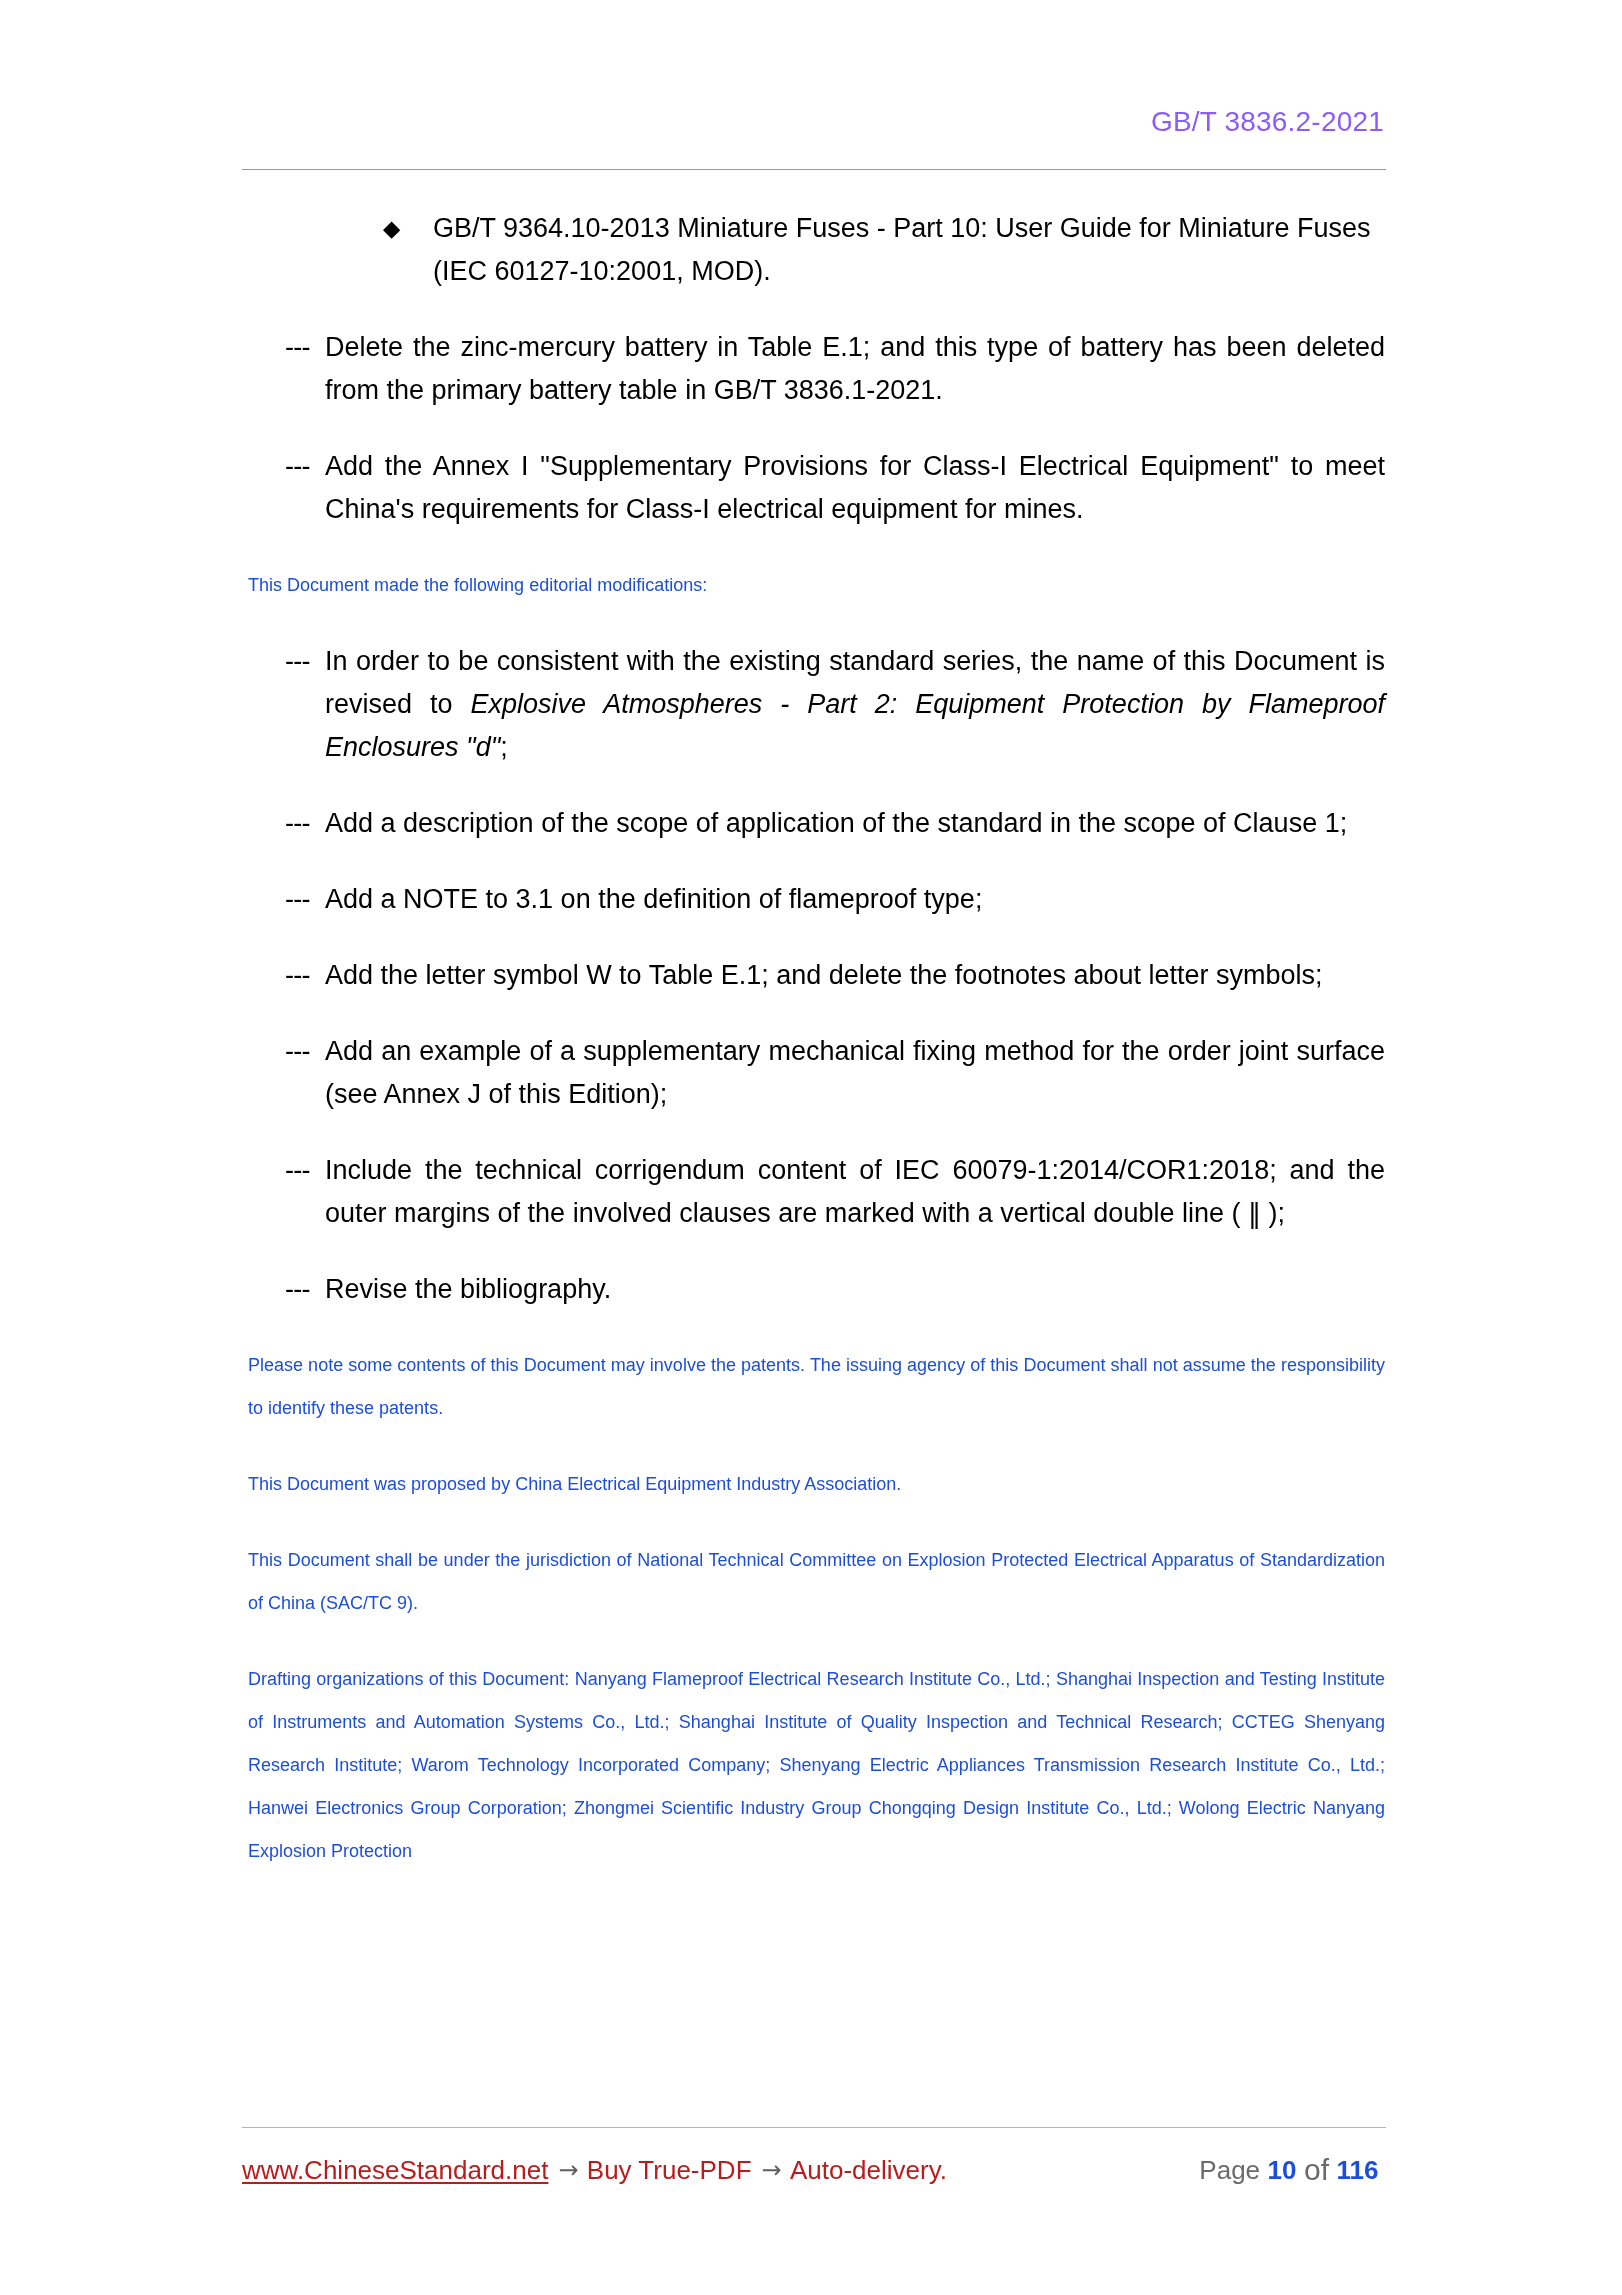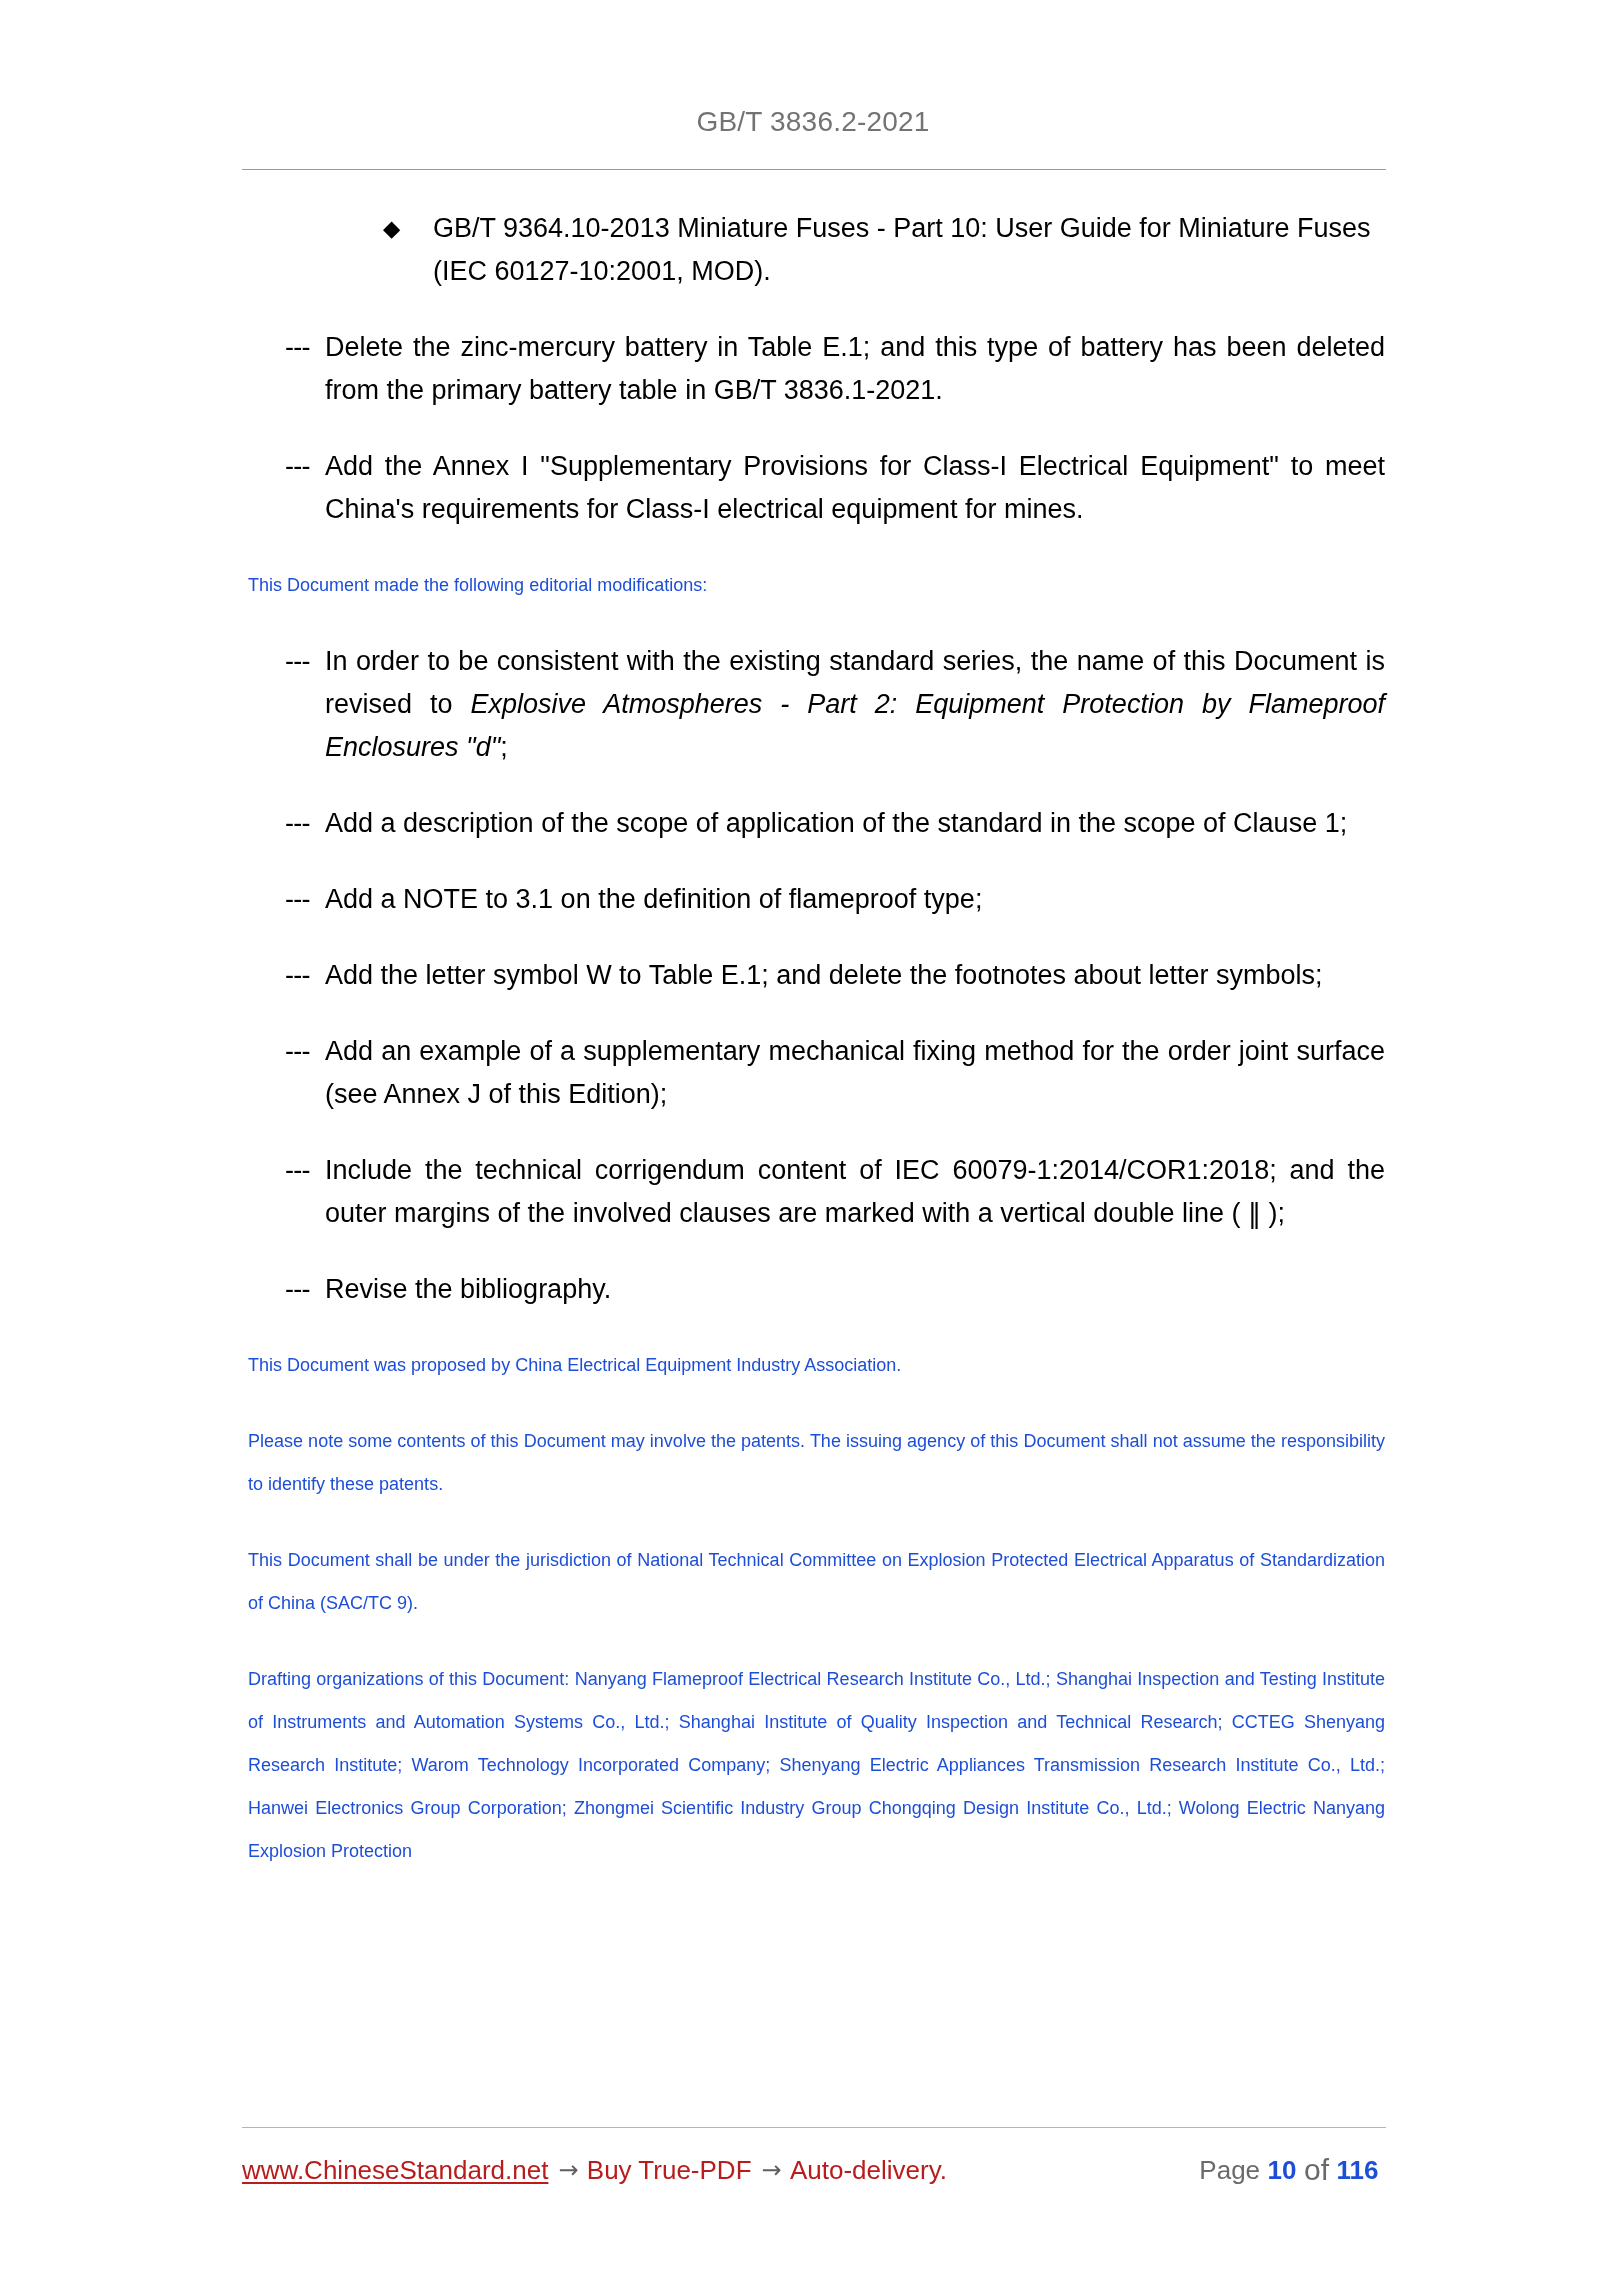--- a/index.html
+++ b/index.html
@@ -20,23 +20,24 @@
   
   .header {
     position: absolute;
     left: 242px;
     top: 108px;
     width: 1142px;
     text-align: center;
   }
   .header-title {
     font-size: 28px;
-    color: #737373;
+    color: #8b5cf6;
     letter-spacing: 0.2px;
     line-height: 1;
+    text-align: right;
   }
   .header-rule {
     position: absolute;
     left: 242px;
     top: 169px;
     width: 1144px;
     height: 0;
     border-top: 1.7px solid #9a9a9a;
   }
 
@@ -216,23 +217,23 @@
     <div class="dash-item">
       <span class="marker">---</span>
       <span class="dash-body"><span>Include the technical corrigendum content of IEC 60079-1:2014/COR1:2018; and the outer margins of the involved clauses are marked with a vertical double line ( </span><span class="dbl-bar">‖</span><span> );</span></span>
     </div>
 
     <div class="dash-item noj">
       <span class="marker">---</span>
       <span class="dash-body">Revise the bibliography.</span>
     </div>
 
+    <p class="para">Please note some contents of this Document may involve the patents. The issuing agency of this Document shall not assume the responsibility to identify these patents.</p>
+
     <p class="para noj">This Document was proposed by China Electrical Equipment Industry Association.</p>
-
-    <p class="para">Please note some contents of this Document may involve the patents. The issuing agency of this Document shall not assume the responsibility to identify these patents.</p>
 
     <p class="para">This Document shall be under the jurisdiction of National Technical Committee on Explosion Protected Electrical Apparatus of Standardization of China (SAC/TC 9).</p>
 
     <p class="para last">Drafting organizations of this Document: Nanyang Flameproof Electrical Research Institute Co., Ltd.; Shanghai Inspection and Testing Institute of Instruments and Automation Systems Co., Ltd.; Shanghai Institute of Quality Inspection and Technical Research; CCTEG Shenyang Research Institute; Warom Technology Incorporated Company; Shenyang Electric Appliances Transmission Research Institute Co., Ltd.; Hanwei Electronics Group Corporation; Zhongmei Scientific Industry Group Chongqing Design Institute Co., Ltd.; Wolong Electric Nanyang Explosion Protection</p>
 
   </div>
 
   <div class="footer-rule"></div>
   <div class="footer">
     <a class="footer-link" href="#">www.ChineseStandard.net</a>

